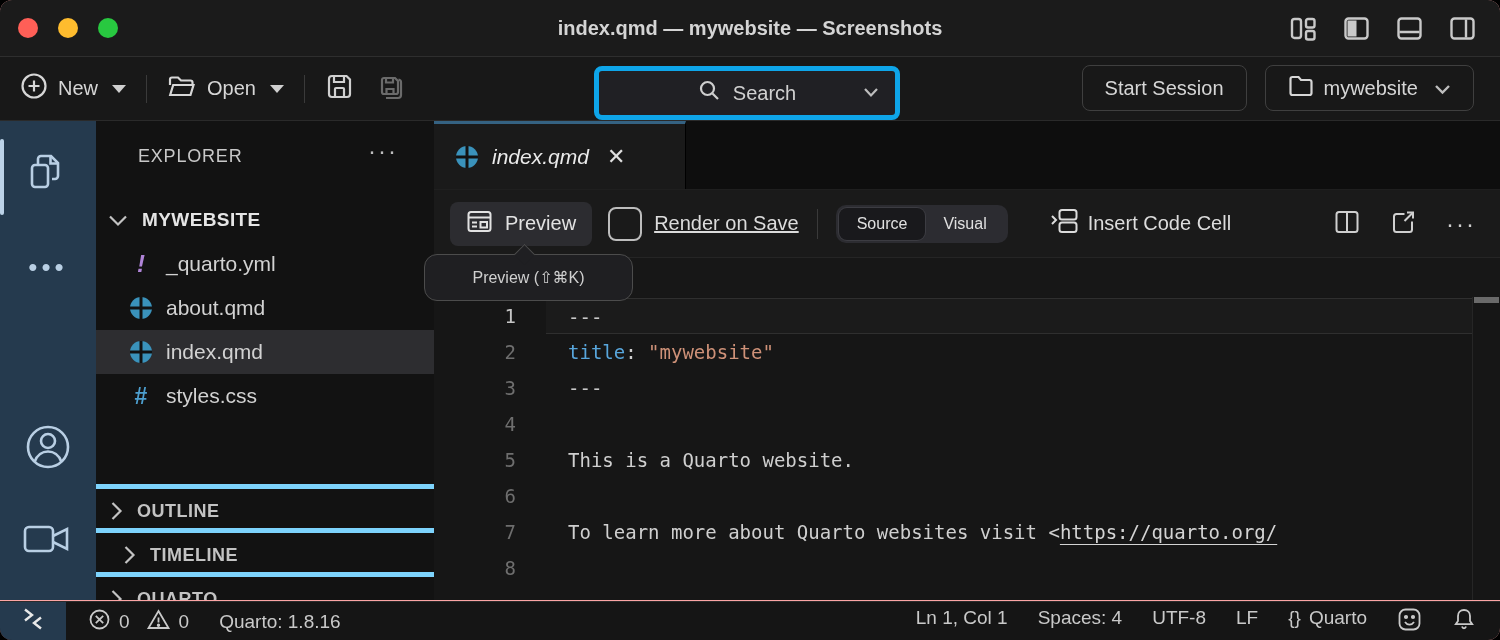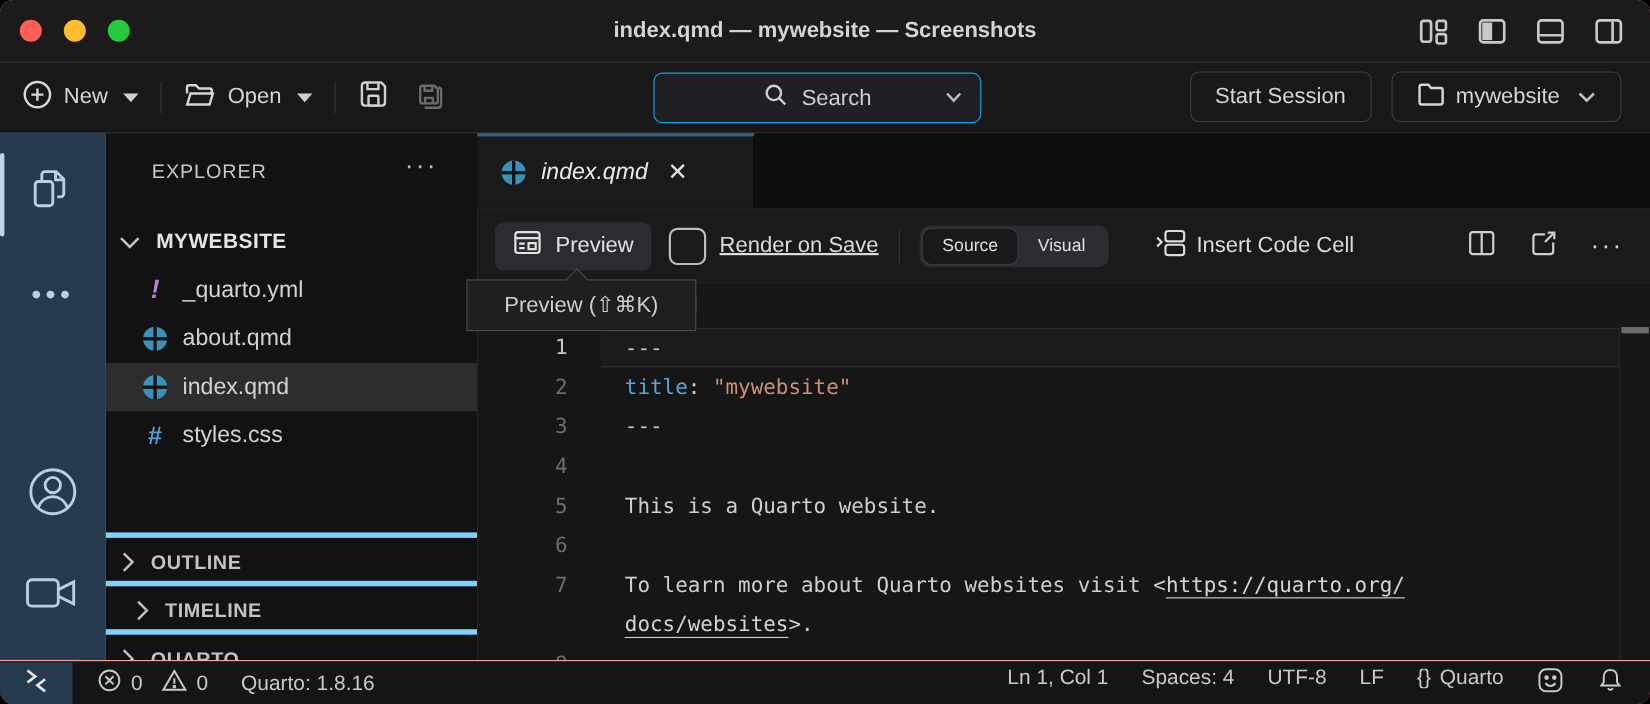--- a/index.html
+++ b/index.html
@@ -22,21 +22,21 @@
 
   
   .quickbar{position:absolute;left:0;top:57px;width:100%;height:63px;background:#181818;
             border-bottom:1px solid #2a2a2a;display:flex;align-items:center;}
   .qb-left{display:flex;align-items:center;margin-left:20px;gap:0;}
   .qb-item{display:flex;align-items:center;gap:10px;color:#d6d6d6;font-size:20px;cursor:default;}
   .caret-down{width:0;height:0;border-left:7px solid transparent;border-right:7px solid transparent;
               border-top:8px solid #cfcfcf;margin-left:4px;}
   .qb-divider{width:1px;height:28px;background:#3a3a3a;margin:0 20px;}
   .icon-dim{opacity:.45;}
-  .searchbox{position:absolute;left:594px;top:9px;width:296px;height:44px;border:1px solid #0ea5e9;
+  .searchbox{position:absolute;left:594px;top:9px;width:296px;height:44px;border:5px solid #0ea5e9;
              border-radius:8px;background:#202024;display:flex;align-items:center;justify-content:center;
              gap:12px;color:#d0d0d0;font-size:20px;}
   .searchbox .chev{position:absolute;right:16px;top:16px;}
   .qb-right{position:absolute;right:26px;top:8px;display:flex;gap:18px;}
   .btn{height:44px;border:1px solid #3f3f3f;border-radius:8px;background:transparent;
        display:flex;align-items:center;justify-content:center;color:#d6d6d6;font-size:20px;
        padding:0 22px;gap:10px;}
 
   
   .main{position:absolute;left:0;top:121px;width:100%;height:479px;display:flex;}
@@ -112,22 +112,22 @@
                                background:rgba(255,255,255,.025);}
   .code-row.current .gutter{color:#c6c6c6;}
   .tok-plain{color:#cfcfcf;} .tok-punct{color:#c8c8c8;}
   .tok-key{color:#58a6dc;} .tok-string{color:#ce9178;}
   .tok-link{color:#d4d4d4;text-decoration:underline;text-underline-offset:5px;}
   .scrollbar{position:absolute;right:0;top:0;bottom:0;width:27px;border-left:1px solid #262626;}
   .sb-marker{position:absolute;left:1px;right:1px;top:0;height:6px;background:#6a6a6a;}
 
   
   .tooltip{position:absolute;left:424px;top:254px;width:209px;height:47px;background:#1f1f22;
-           border:1px solid #4c4c4c;border-radius:0;z-index:30;display:flex;align-items:center;
-           justify-content:center;color:#cfcfcf;font-size:20px;box-sizing:border-box;}
+           border:1px solid #4c4c4c;border-radius:13px;z-index:30;display:flex;align-items:center;
+           justify-content:center;color:#cfcfcf;font-size:16px;box-sizing:border-box;}
   .tooltip-arrow{position:absolute;left:92px;top:-8px;width:14px;height:14px;background:#1f1f22;
                  border-left:1px solid #4c4c4c;border-top:1px solid #4c4c4c;transform:rotate(45deg);}
 
   
   .statusbar{position:absolute;left:0;top:601px;width:100%;height:39px;background:#151515;
              border-top:1px solid #2b2b2b;display:flex;align-items:center;color:#c9c9c9;font-size:19px;}
   .sb-remote{width:66px;height:100%;background:#253a4e;display:flex;align-items:center;
              justify-content:center;flex:none;}
   .sb-group{display:flex;align-items:center;gap:8px;margin-left:22px;}
   .sb-item{display:flex;align-items:center;gap:8px;}
@@ -436,24 +436,20 @@
             </div>
             <div class="code-row">
               <span class="gutter">6</span>
               <div class="line-wrap"></div>
             </div>
             <div class="code-row">
               <span class="gutter">7</span>
               <div class="line-wrap"><span class="tok-plain">To learn more about Quarto websites visit &lt;</span><span class="tok-link">https://quarto.org/</span></div>
             </div>
             <div class="code-row">
-              <span class="gutter"></span>
-              <div class="line-wrap"><span class="tok-link">docs/websites</span><span class="tok-plain">&gt;.</span></div>
-            </div>
-            <div class="code-row">
               <span class="gutter">8</span>
               <div class="line-wrap"></div>
             </div>
           </div>
         <div class="scrollbar">
           <div class="sb-marker"></div>
         </div>
       </div>
     </div>
   </div>

